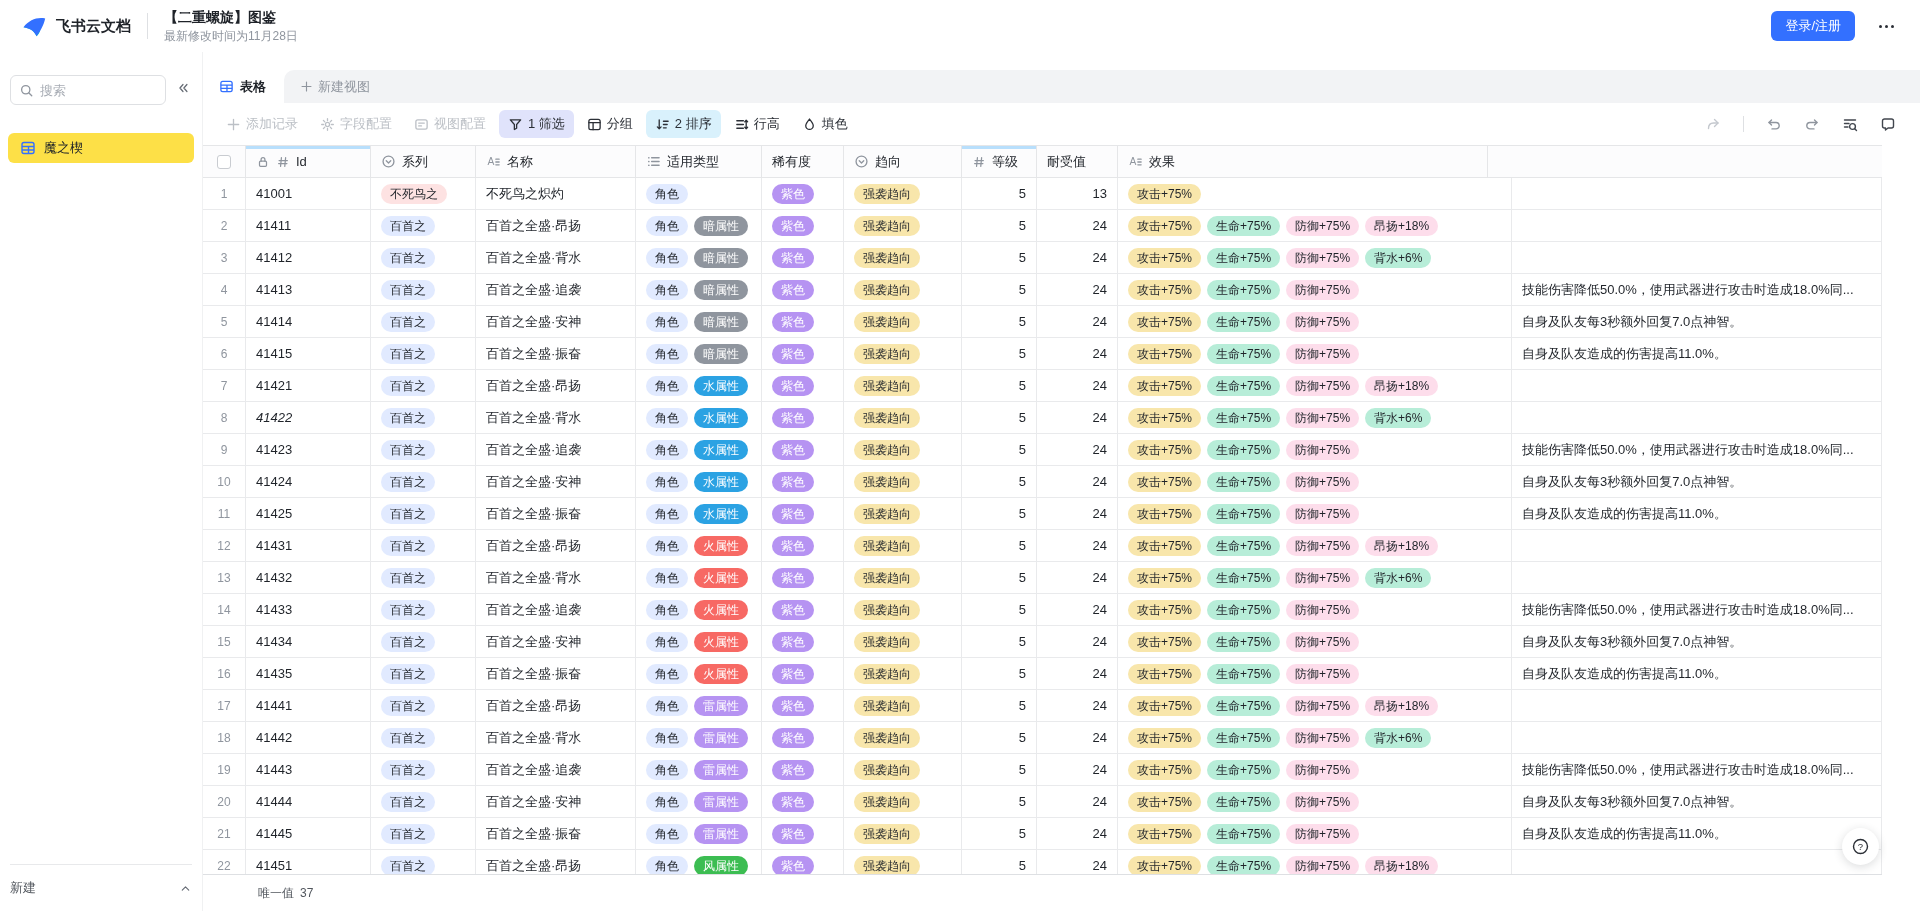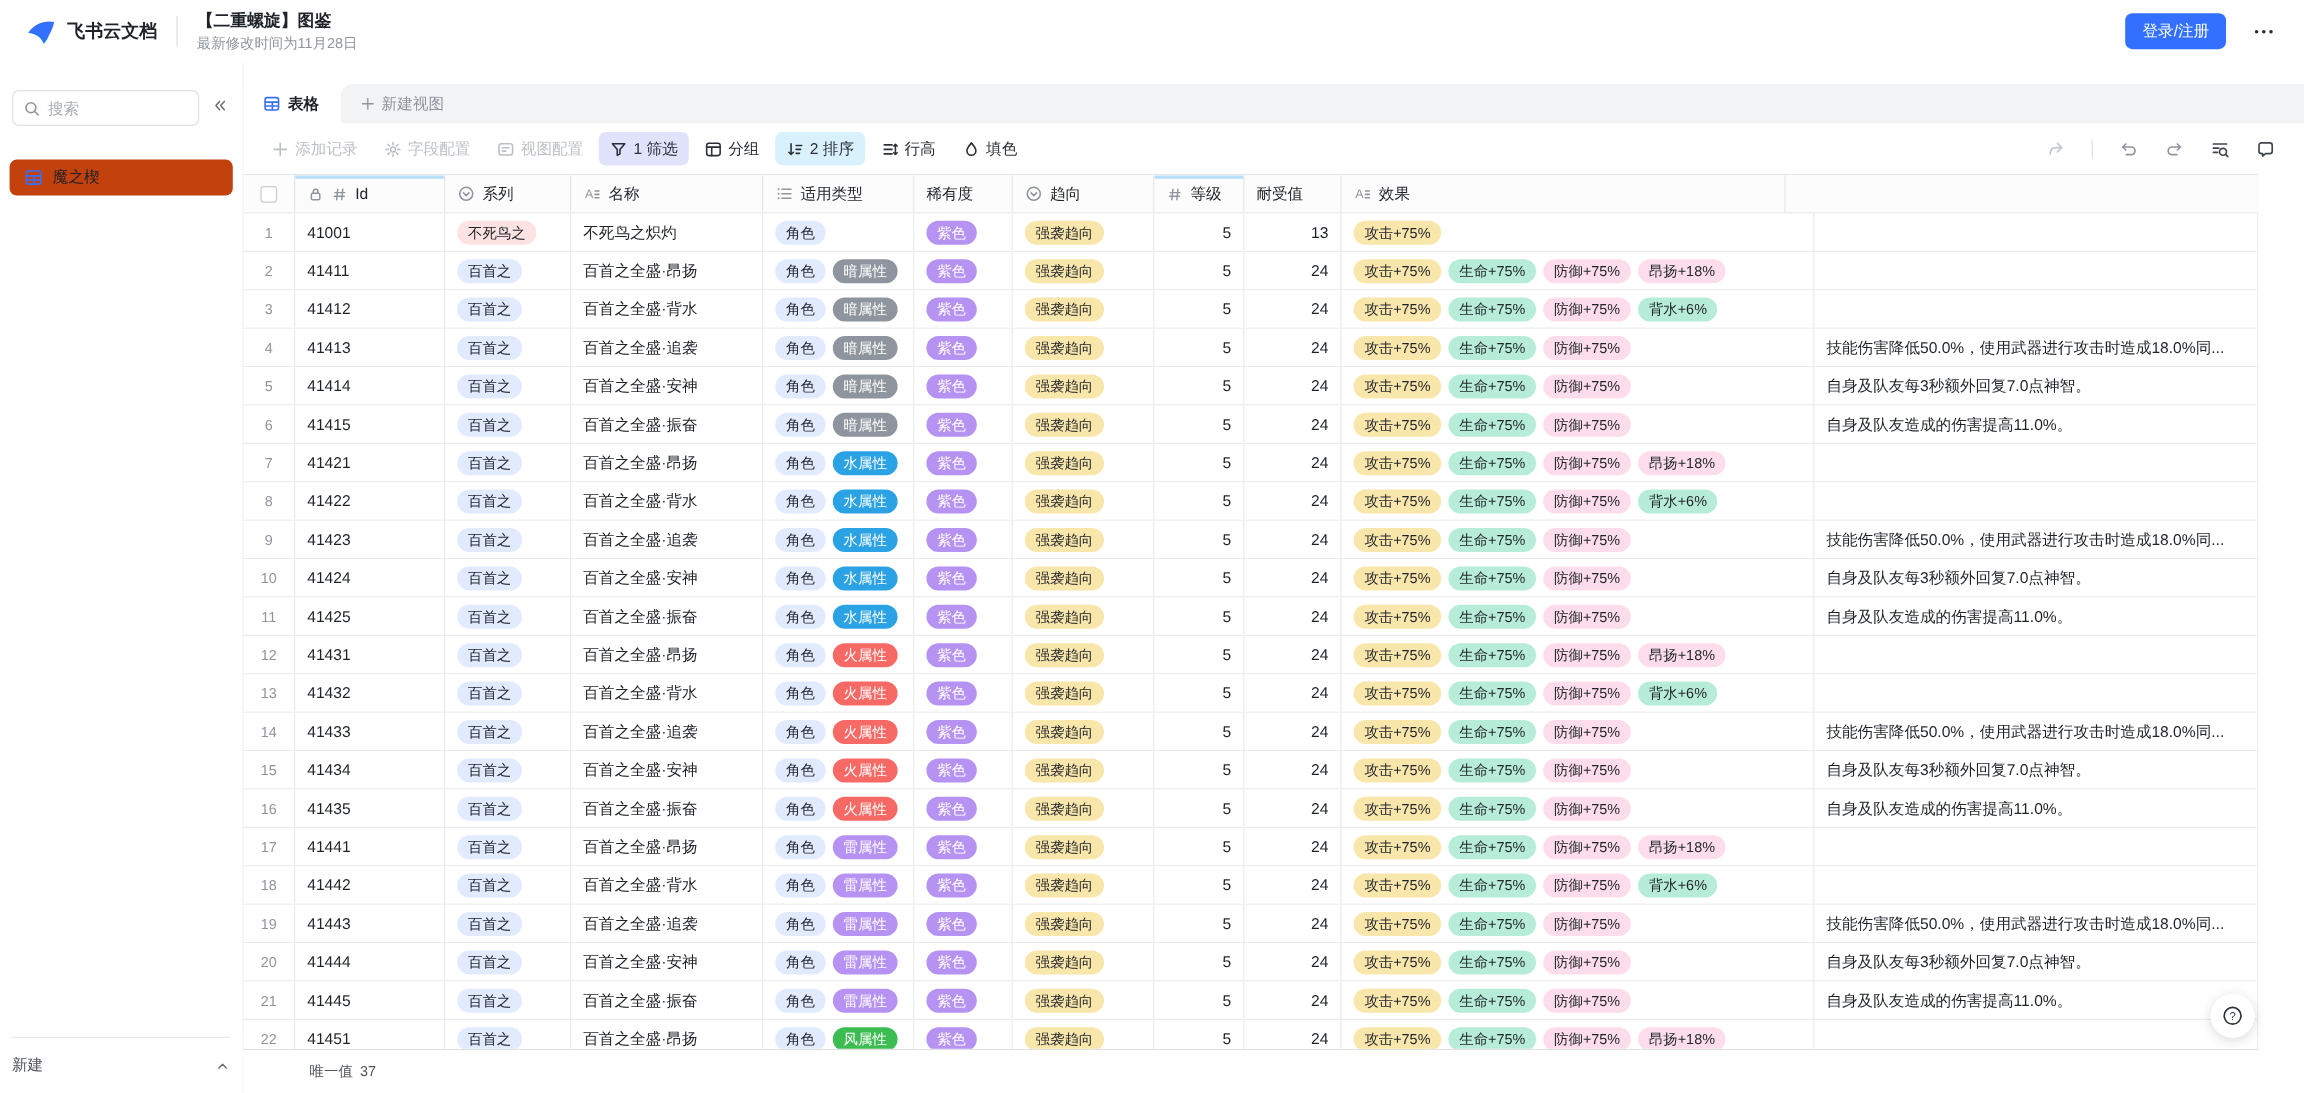--- a/index.html
+++ b/index.html
@@ -27,21 +27,21 @@
   
   .search-row { display:flex; align-items:center; margin:23px 8px 0 10px; gap:6px; }
   .search-box { flex:1; height:30px; border:1px solid #DEE0E3; border-radius:6px; display:flex;
     align-items:center; padding:0 8px; gap:6px; background:#fff; }
   .search-box input { border:none; outline:none; width:84px; font-size:13px; color:#1F2329;
     font-family:inherit; }
   .search-box input::placeholder { color:#A6ABB3; }
   .collapse-btn { color:#646A73; cursor:pointer; padding:2px 4px; }
   .side-item { margin:28px 8px 0 8px; height:30px; border-radius:6px; display:flex; align-items:center;
     gap:8px; padding:0 12px; font-size:13px; cursor:pointer; }
-  .side-item.active { background:#c2410c; color:#1F2329; }
+  .side-item.active { background:#fde047; color:#1F2329; }
   .side-footer { position:absolute; left:0; right:0; bottom:0; padding:0 10px 14px 10px; background:#fff; }
   .side-footer .sep { height:1px; background:#E8E9EB; margin-bottom:14px; }
   .side-footer .newrow { display:flex; align-items:center; justify-content:space-between;
     font-size:13px; color:#51565D; cursor:pointer; }
 
   
   .top-gap { height:18px; }
   .viewbar { height:33px; display:flex; align-items:stretch; }
   .tab-active { display:flex; align-items:center; gap:6px; padding:0 18px 0 16px; font-size:13px;
     font-weight:bold; color:#1F2329; background:#fff; cursor:pointer; }
@@ -553,21 +553,21 @@
             <div class="cell" style="width: 394px;">
               <span class="badge" style="background: rgb(248, 230, 171); color: rgb(31, 35, 41);">攻击+75%</span>
               <span class="badge" style="background: rgb(183, 237, 216); color: rgb(31, 35, 41);">生命+75%</span>
               <span class="badge" style="background: rgb(253, 221, 235); color: rgb(31, 35, 41);">防御+75%</span>
               <span class="badge" style="background: rgb(253, 221, 235); color: rgb(31, 35, 41);">昂扬+18%</span>
             </div>
             <div class="cell" style="width: 370px;"></div>
           </div>
           <div class="row">
             <div class="cell center" style="width: 43px;">8</div>
-            <div class="cell" style="width: 125px;">41422</div>
+            <div class="cell" style="width: 125px; font-style: italic;">41422</div>
             <div class="cell" style="width: 105px;">
               <span class="badge" style="background: rgb(225, 234, 255); color: rgb(31, 35, 41);">百首之</span>
             </div>
             <div class="cell" style="width: 160px;">百首之全盛·背水</div>
             <div class="cell" style="width: 126px;">
               <span class="badge" style="background: rgb(225, 234, 255); color: rgb(31, 35, 41);">角色</span>
               <span class="badge" style="background: rgb(43, 162, 227); color: rgb(255, 255, 255);">水属性</span>
             </div>
             <div class="cell" style="width: 82px;">
               <span class="badge" style="background: rgb(182, 147, 242); color: rgb(255, 255, 255);">紫色</span>

